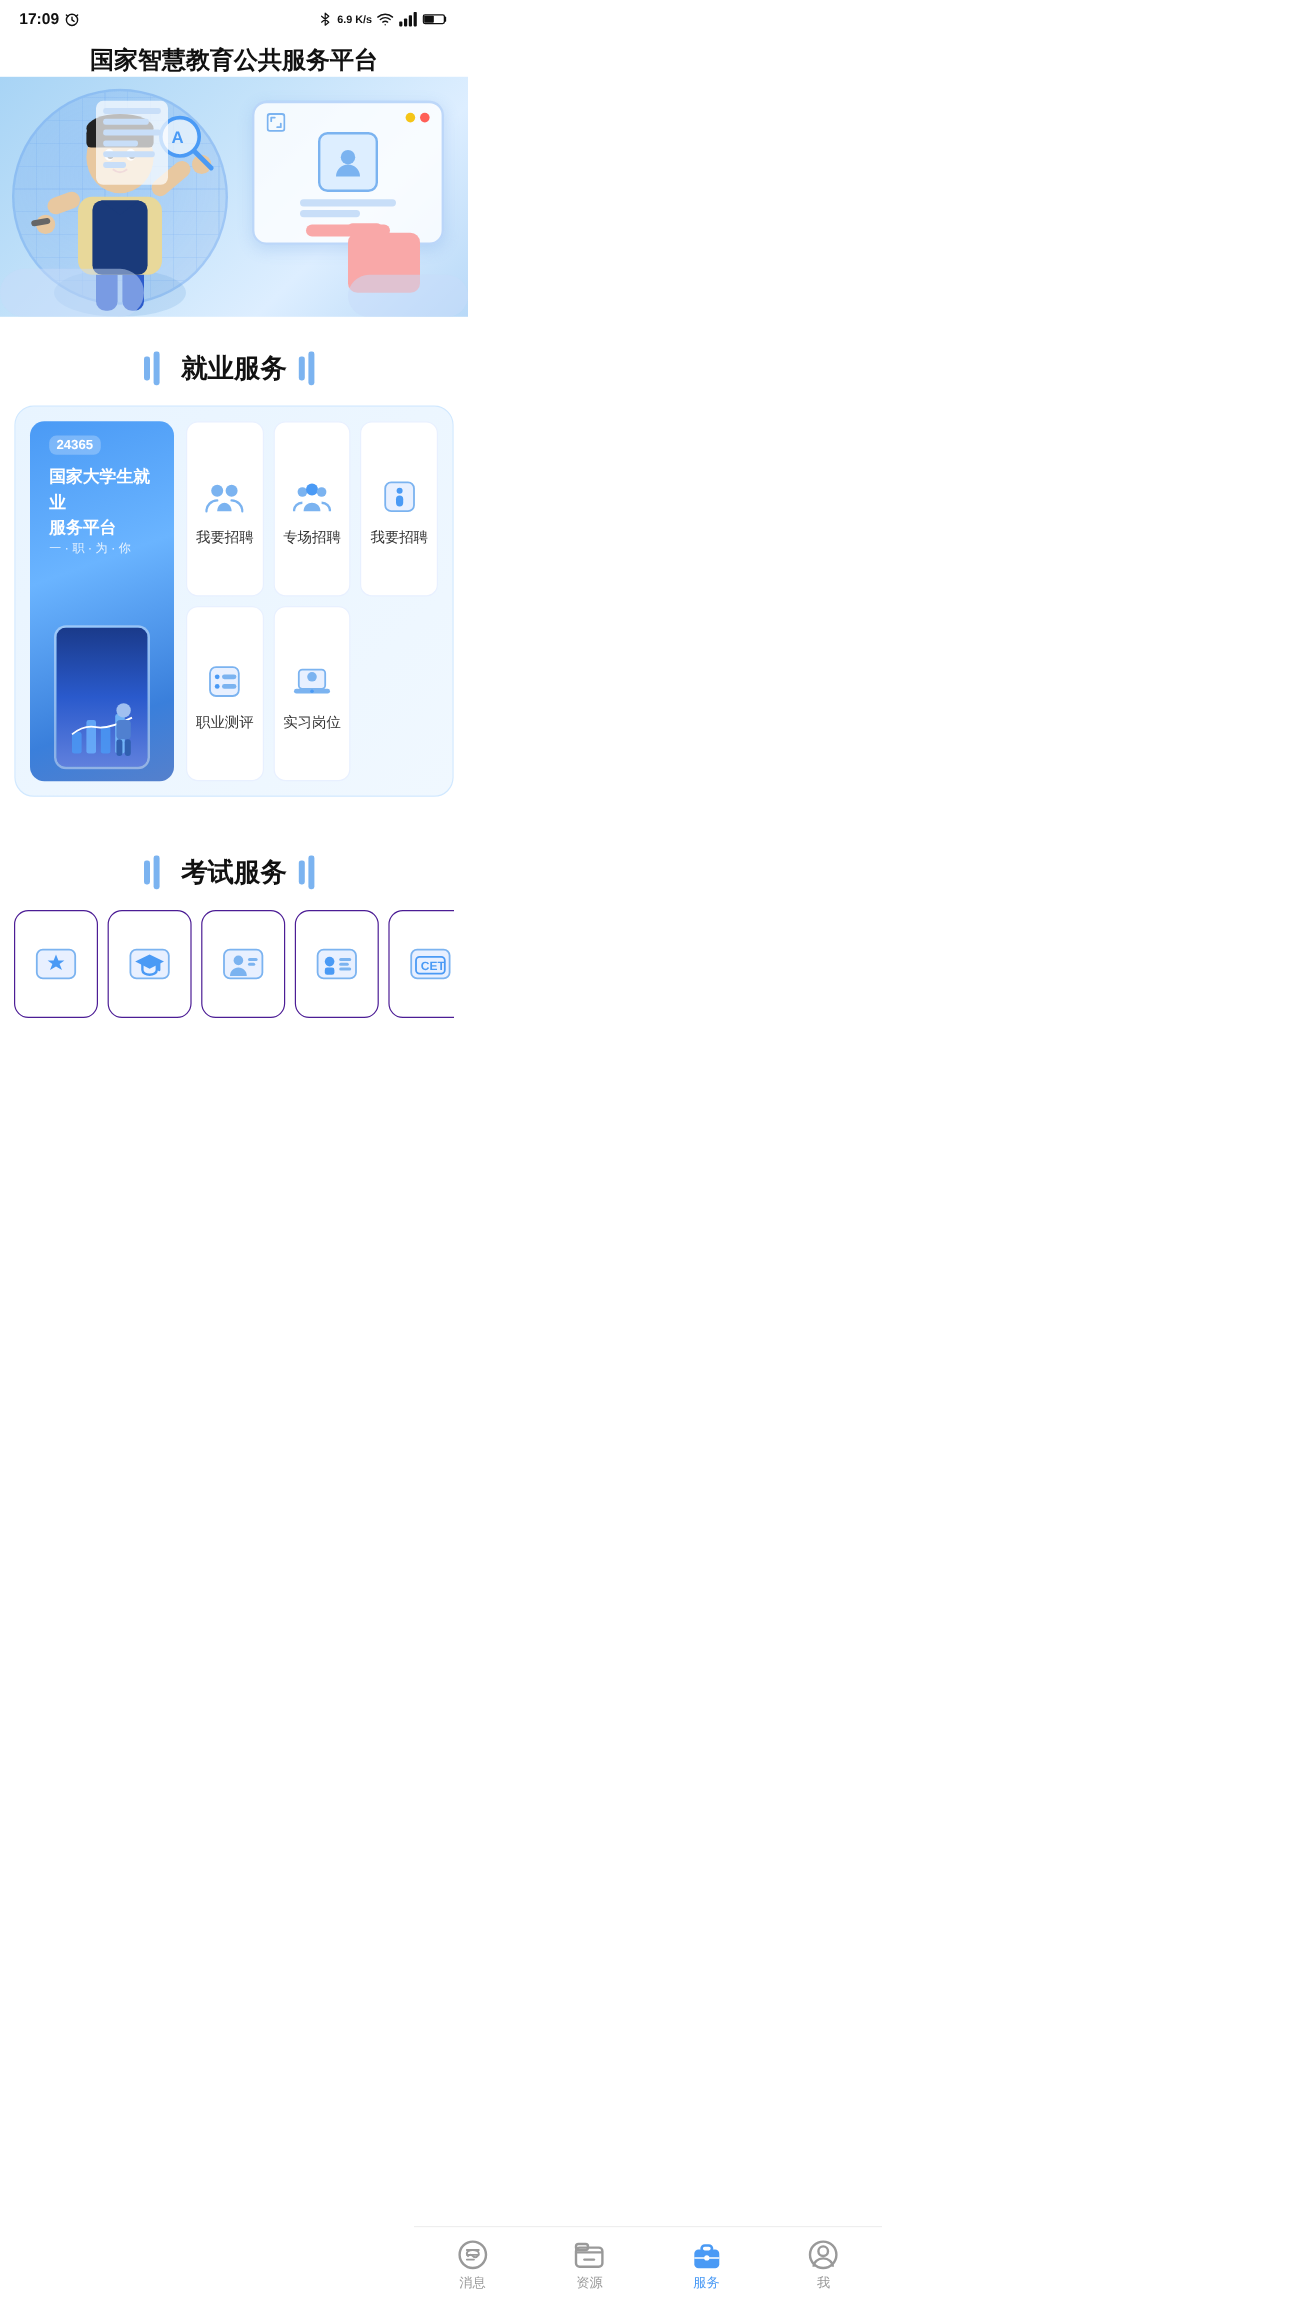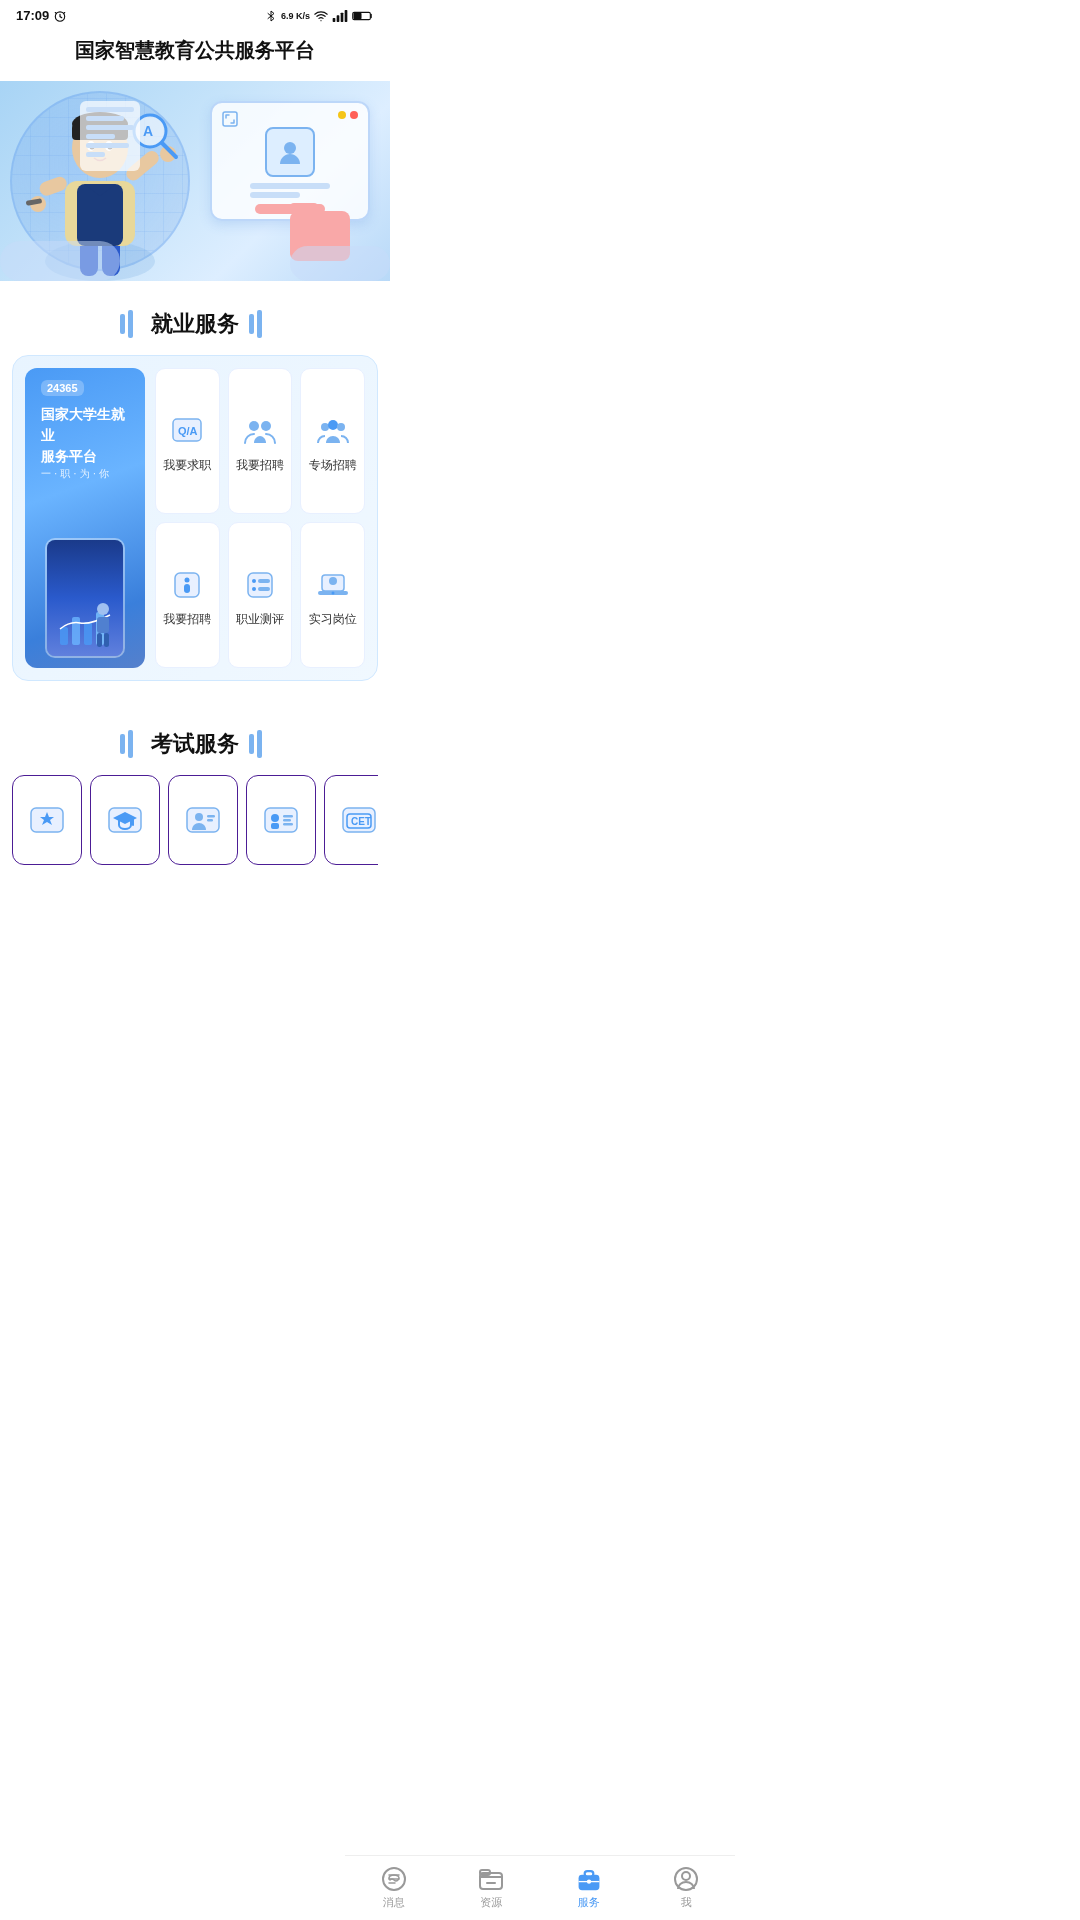--- a/index.html
+++ b/index.html
@@ -25,21 +25,21 @@
     }
     .status-left { display: flex; align-items: center; gap: 4px; }
     .status-right { display: flex; align-items: center; gap: 4px; font-size: 11px; }
 
     
     .page-title {
       text-align: center;
       font-size: 20px;
       font-weight: 700;
       color: #111;
-      padding: 10px 0 17px;
+      padding: 10px 0 0;
     }
 
     
     .hero-banner {
       width: 100%;
       height: 200px;
       background: linear-gradient(135deg, #a8d4f5 0%, #c5e3fa 40%, #ddeeff 70%, #b8d9f8 100%);
       position: relative;
       overflow: hidden;
     }
@@ -509,29 +509,20 @@
           <rect x="9" y="16" width="12" height="16" rx="3" fill="#5080d0"></rect>
           <rect x="9" y="32" width="5" height="14" rx="2.5" fill="#3060b0"></rect>
           <rect x="16" y="32" width="5" height="14" rx="2.5" fill="#3060b0"></rect>
         </svg>
       </div>
     </div>
   </div>
 
   <div class="employment-right-grid">
 
-    <div class="service-card">
-      <div class="service-icon">
-        <svg width="32" height="32" viewBox="0 0 32 32">
-          <rect x="2" y="4" width="28" height="22" rx="4" fill="#e8f0ff" stroke="#7bb3f0" stroke-width="1.5"></rect>
-          <text x="7" y="20" font-size="11" fill="#4a9af5" font-weight="700">Q/A</text>
-        </svg>
-      </div>
-      <span class="service-label">我要求职</span>
-    </div>
 
     <div class="service-card">
       <div class="service-icon">
         <svg width="32" height="32" viewBox="0 0 32 32">
           <circle cx="10" cy="11" r="5" fill="#7bb3f0"></circle>
           <path d="M1 28c0-5 4-9 9-9" stroke="#7bb3f0" stroke-width="2" fill="none" stroke-linecap="round"></path>
           <circle cx="22" cy="11" r="5" fill="#7bb3f0"></circle>
           <path d="M31 28c0-5-4-9-9-9" stroke="#7bb3f0" stroke-width="2" fill="none" stroke-linecap="round"></path>
           <path d="M10 28c0-4 3-7 6-7s6 3 6 7" fill="#7bb3f0"></path>
         </svg>

